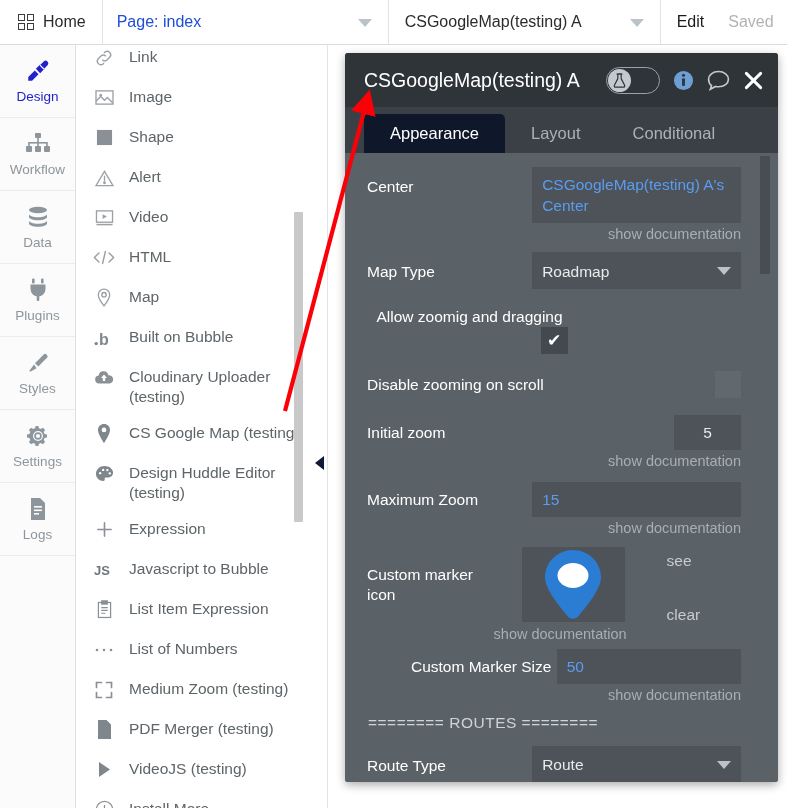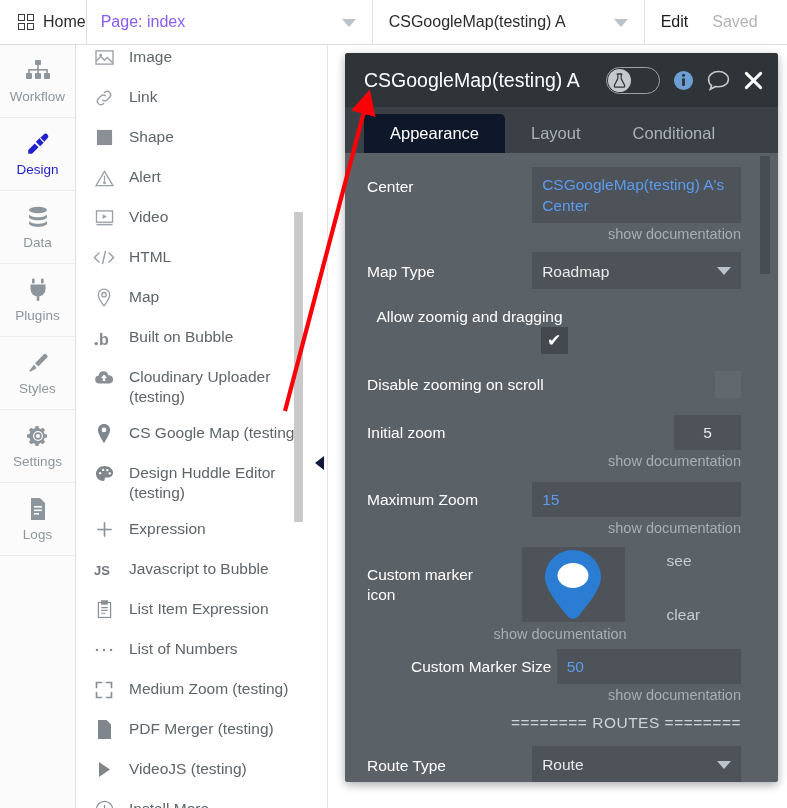--- a/index.html
+++ b/index.html
@@ -12,29 +12,29 @@
   #app { position: relative; width: 787px; height: 808px; }
 
   
   .topbar {
     position: absolute; left: 0; top: 0; width: 787px; height: 45px;
     background: #ffffff; border-bottom: 1px solid #dcdcdc;
     display: flex; align-items: stretch;
   }
   .tb-home {
     display: flex; align-items: center; gap: 9px;
-    padding: 0 0 0 18px; border-right: 1px solid #e3e3e3;
+    padding: 0 16px 0 18px; border-right: 1px solid #e3e3e3;
     color: #2b2b2b; font-size: 16px;
   }
   .grid-icon { display: grid; grid-template-columns: 7px 7px; grid-template-rows: 7px 7px; gap: 2px; }
   .grid-icon i { display: block; border: 1.4px solid #3c3c3c; }
   .tb-page {
     position: relative; width: 286px; border-right: 1px solid #e3e3e3;
     display: flex; align-items: center; padding-left: 14px;
-    color: #8b5cf6; font-size: 16px;
+    color: #1d4ed8; font-size: 16px;
   }
   .tb-elem {
     position: relative; width: 272px; border-right: 1px solid #e3e3e3;
     display: flex; align-items: center; padding-left: 16px;
     color: #2b2b2b; font-size: 16px;
   }
   .caret {
     position: absolute; right: 16px; top: 50%; margin-top: -3px;
     width: 0; height: 0;
     border-left: 7px solid transparent; border-right: 7px solid transparent;
@@ -150,21 +150,21 @@
     display: flex; align-items: center; justify-content: center;
     color: #ffffff; font-size: 17px;
   }
   .check.empty { background: #61686e; }
   .sel-caret {
     position: absolute; right: 10px; top: 50%; margin-top: -3px;
     width: 0; height: 0;
     border-left: 7px solid transparent; border-right: 7px solid transparent;
     border-top: 8px solid #b9c3c9;
   }
-  .routes-hdr { color: #cfd4d8; font-size: 15.5px; letter-spacing: .5px; text-align: right; }
+  .routes-hdr { color: #cfd4d8; font-size: 15.5px; letter-spacing: .5px; }
 
   .prop-scroll-thumb {
     position: absolute; right: 8px; top: 3px; width: 10px; height: 118px;
     background: #474d52; border-radius: 1px;
   }
 
   
   .arrow { position: absolute; left: 0; top: 0; width: 787px; height: 808px; pointer-events: none; }
 </style>
 </head>
@@ -188,47 +188,47 @@
     </div>
     <div class="tb-elem">
       <span>CSGoogleMap(testing) A</span>
       <span class="caret"></span>
     </div>
     <div class="tb-edit">Edit</div>
     <div class="tb-saved">Saved</div>
   </div>
 
   <div class="rail">
+
+    <div class="rail-item active">
+      <span class="rail-ico">
+        <svg width="26" height="26" viewBox="0 0 24 24" fill="#2222cc">
+          <path d="M3 17.5l6-6 3.5 3.5-6 6L3 21zM13.5 7l3.5 3.5 4-4a2.5 2.5 0 0 0-3.5-3.5zM10 10l4-4 4 4-4 4z"></path>
+        </svg>
+      </span>
+      <span>Design</span>
+    </div>
 
     <div class="rail-item">
       <span class="rail-ico">
         <svg width="26" height="22" viewBox="0 0 26 22" fill="#8d969c">
           <rect x="10" y="0" width="6" height="5" rx="1"></rect>
           <rect x="1" y="13" width="6" height="6" rx="1"></rect>
           <rect x="10" y="13" width="6" height="6" rx="1"></rect>
           <rect x="19" y="13" width="6" height="6" rx="1"></rect>
           <rect x="12.2" y="5" width="1.6" height="5"></rect>
           <rect x="4" y="9" width="18" height="1.6"></rect>
           <rect x="3.2" y="9" width="1.6" height="4.5"></rect>
           <rect x="12.2" y="9" width="1.6" height="4.5"></rect>
           <rect x="21.2" y="9" width="1.6" height="4.5"></rect>
         </svg>
       </span>
       <span>Workflow</span>
     </div>
 
-    <div class="rail-item active">
-      <span class="rail-ico">
-        <svg width="26" height="26" viewBox="0 0 24 24" fill="#2222cc">
-          <path d="M3 17.5l6-6 3.5 3.5-6 6L3 21zM13.5 7l3.5 3.5 4-4a2.5 2.5 0 0 0-3.5-3.5zM10 10l4-4 4 4-4 4z"></path>
-        </svg>
-      </span>
-      <span>Design</span>
-    </div>
-
     <div class="rail-item">
       <span class="rail-ico">
         <svg width="24" height="24" viewBox="0 0 24 24" fill="#8d969c">
           <ellipse cx="12" cy="5" rx="9" ry="3.2"></ellipse>
           <path d="M3 9c0 1.8 4 3.2 9 3.2S21 10.8 21 9v3c0 1.8-4 3.2-9 3.2S3 13.8 3 12z"></path>
           <path d="M3 15.5c0 1.8 4 3.2 9 3.2s9-1.4 9-3.2v3c0 1.8-4 3.2-9 3.2s-9-1.4-9-3.2z"></path>
         </svg>
       </span>
       <span>Data</span>
     </div>
@@ -276,37 +276,37 @@
       </span>
       <span>Logs</span>
     </div>
   </div>
 
   <div class="palette">
     <div class="pal-list">
 
       <div class="pal-item">
         <span class="pal-ico">
+          <svg width="18" height="18" viewBox="0 0 20 20" fill="none" stroke="#9aa0a5" stroke-width="1.5">
+            <path d="M8 12a4 4 0 0 0 5.6 0l3-3a4 4 0 0 0-5.6-5.6l-1 1"></path>
+            <path d="M12 8a4 4 0 0 0-5.6 0l-3 3A4 4 0 0 0 9 16.6l1-1"></path>
+          </svg>
+        </span>
+        <span class="pal-txt">Link</span>
+      </div>
+
+      <div class="pal-item">
+        <span class="pal-ico">
           <svg width="19" height="17" viewBox="0 0 20 18" fill="none" stroke="#9aa0a5" stroke-width="1.4">
             <rect x="1" y="2" width="18" height="14"></rect>
             <path d="M1 13l5-5 4 4 3-3 6 6"></path>
             <circle cx="6" cy="6.5" r="1.4" fill="#9aa0a5" stroke="none"></circle>
           </svg>
         </span>
         <span class="pal-txt">Image</span>
-      </div>
-
-      <div class="pal-item">
-        <span class="pal-ico">
-          <svg width="18" height="18" viewBox="0 0 20 20" fill="none" stroke="#9aa0a5" stroke-width="1.5">
-            <path d="M8 12a4 4 0 0 0 5.6 0l3-3a4 4 0 0 0-5.6-5.6l-1 1"></path>
-            <path d="M12 8a4 4 0 0 0-5.6 0l-3 3A4 4 0 0 0 9 16.6l1-1"></path>
-          </svg>
-        </span>
-        <span class="pal-txt">Link</span>
       </div>
 
       <div class="pal-item">
         <span class="pal-ico">
           <svg width="17" height="17" viewBox="0 0 18 18">
               <rect x="1" y="1" width="16" height="16" fill="#8a9095"></rect>
             </svg>
         </span>
         <span class="pal-txt">Shape</span>
       </div>

